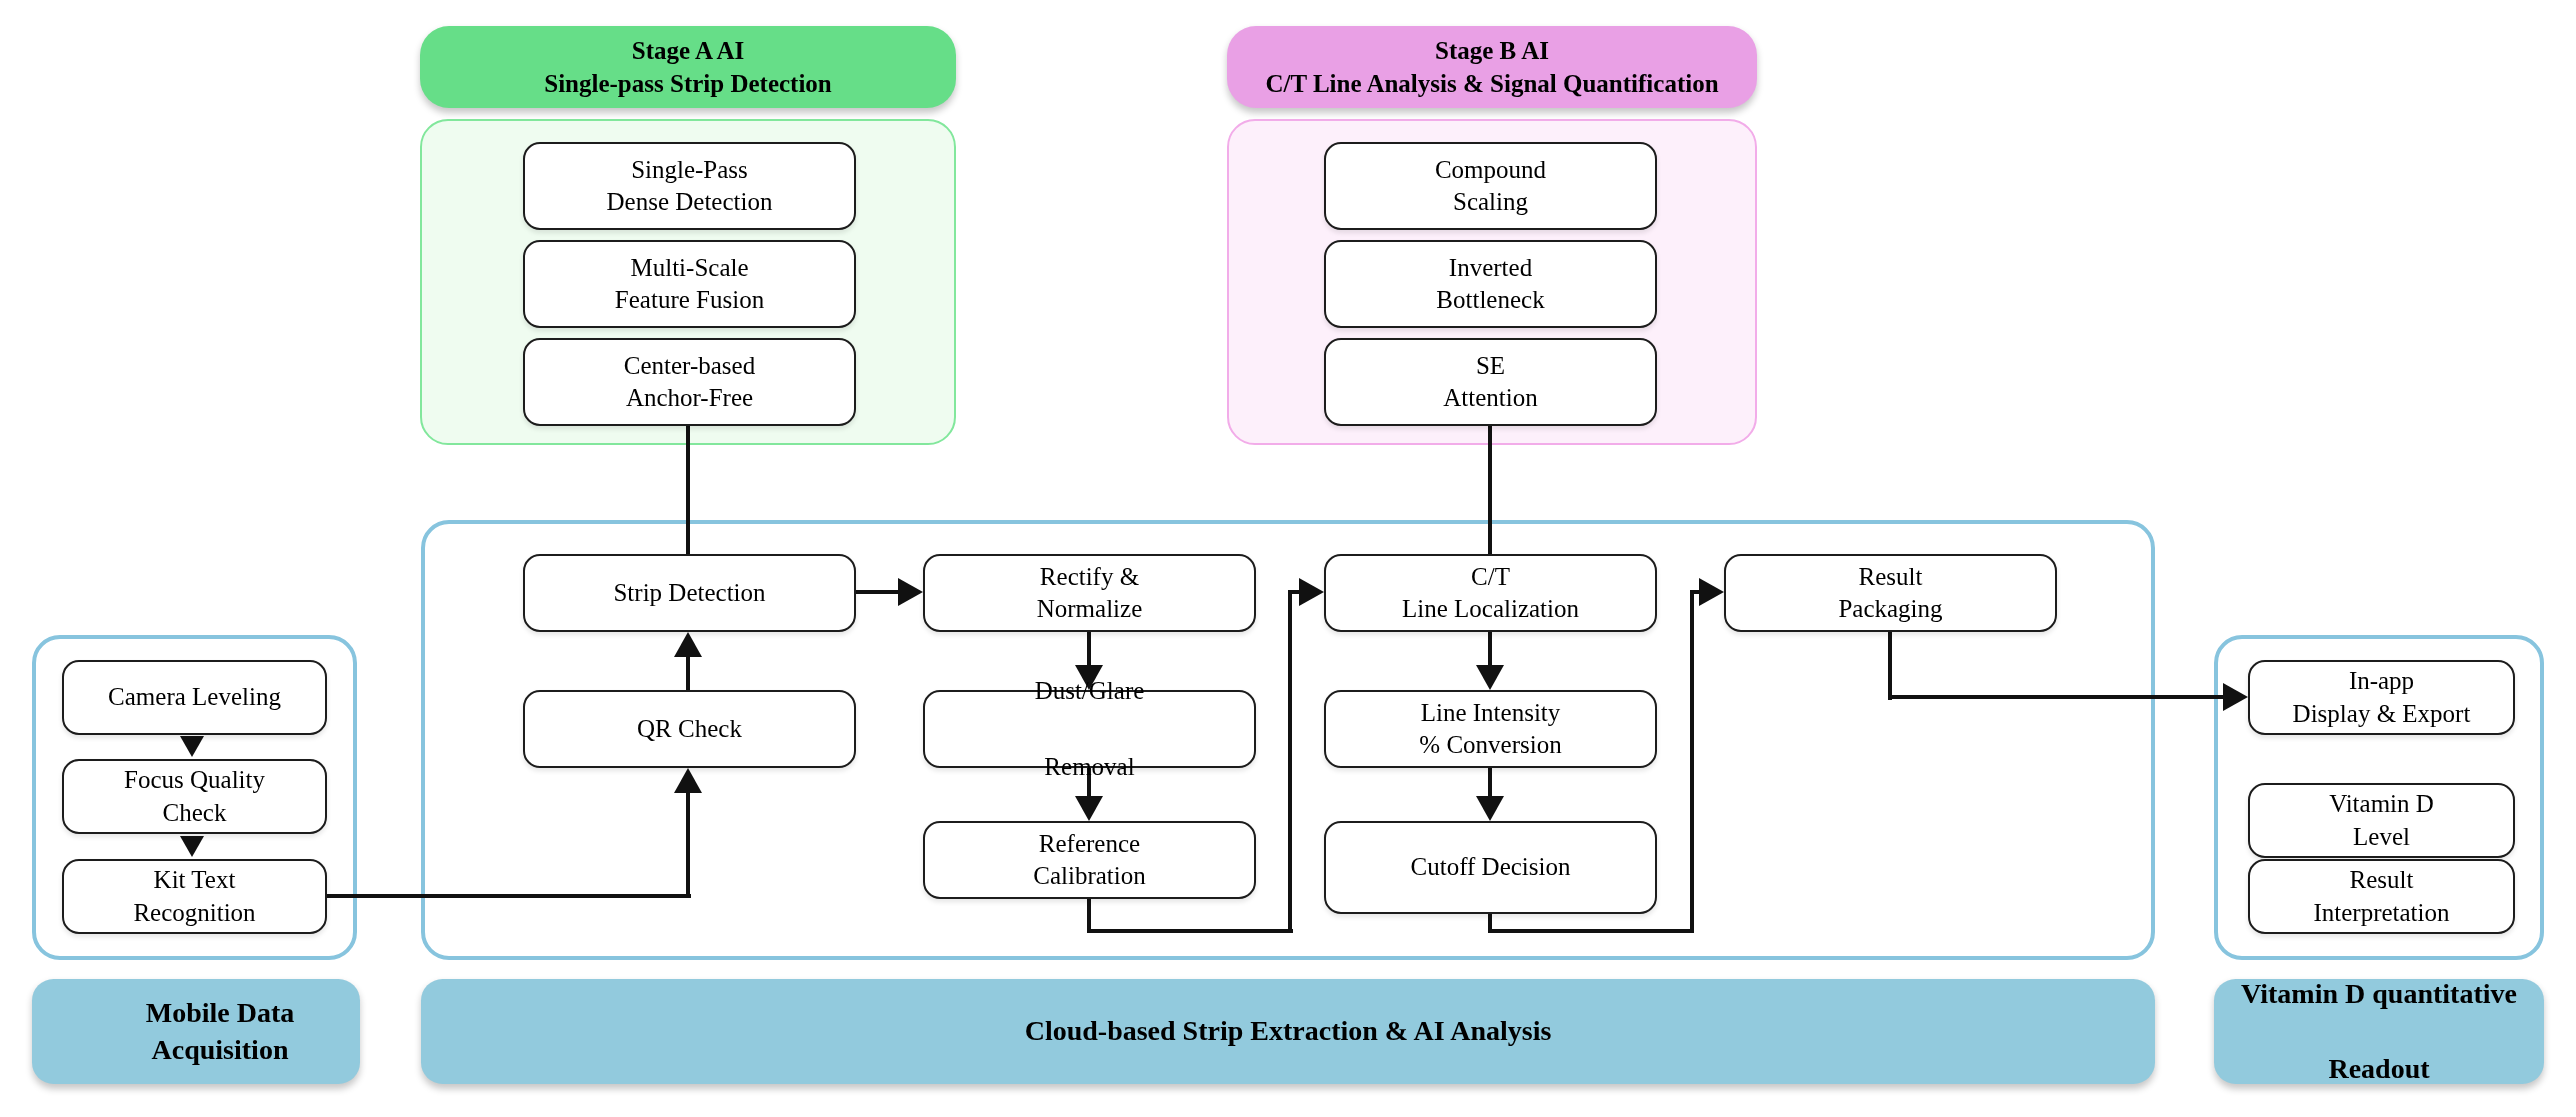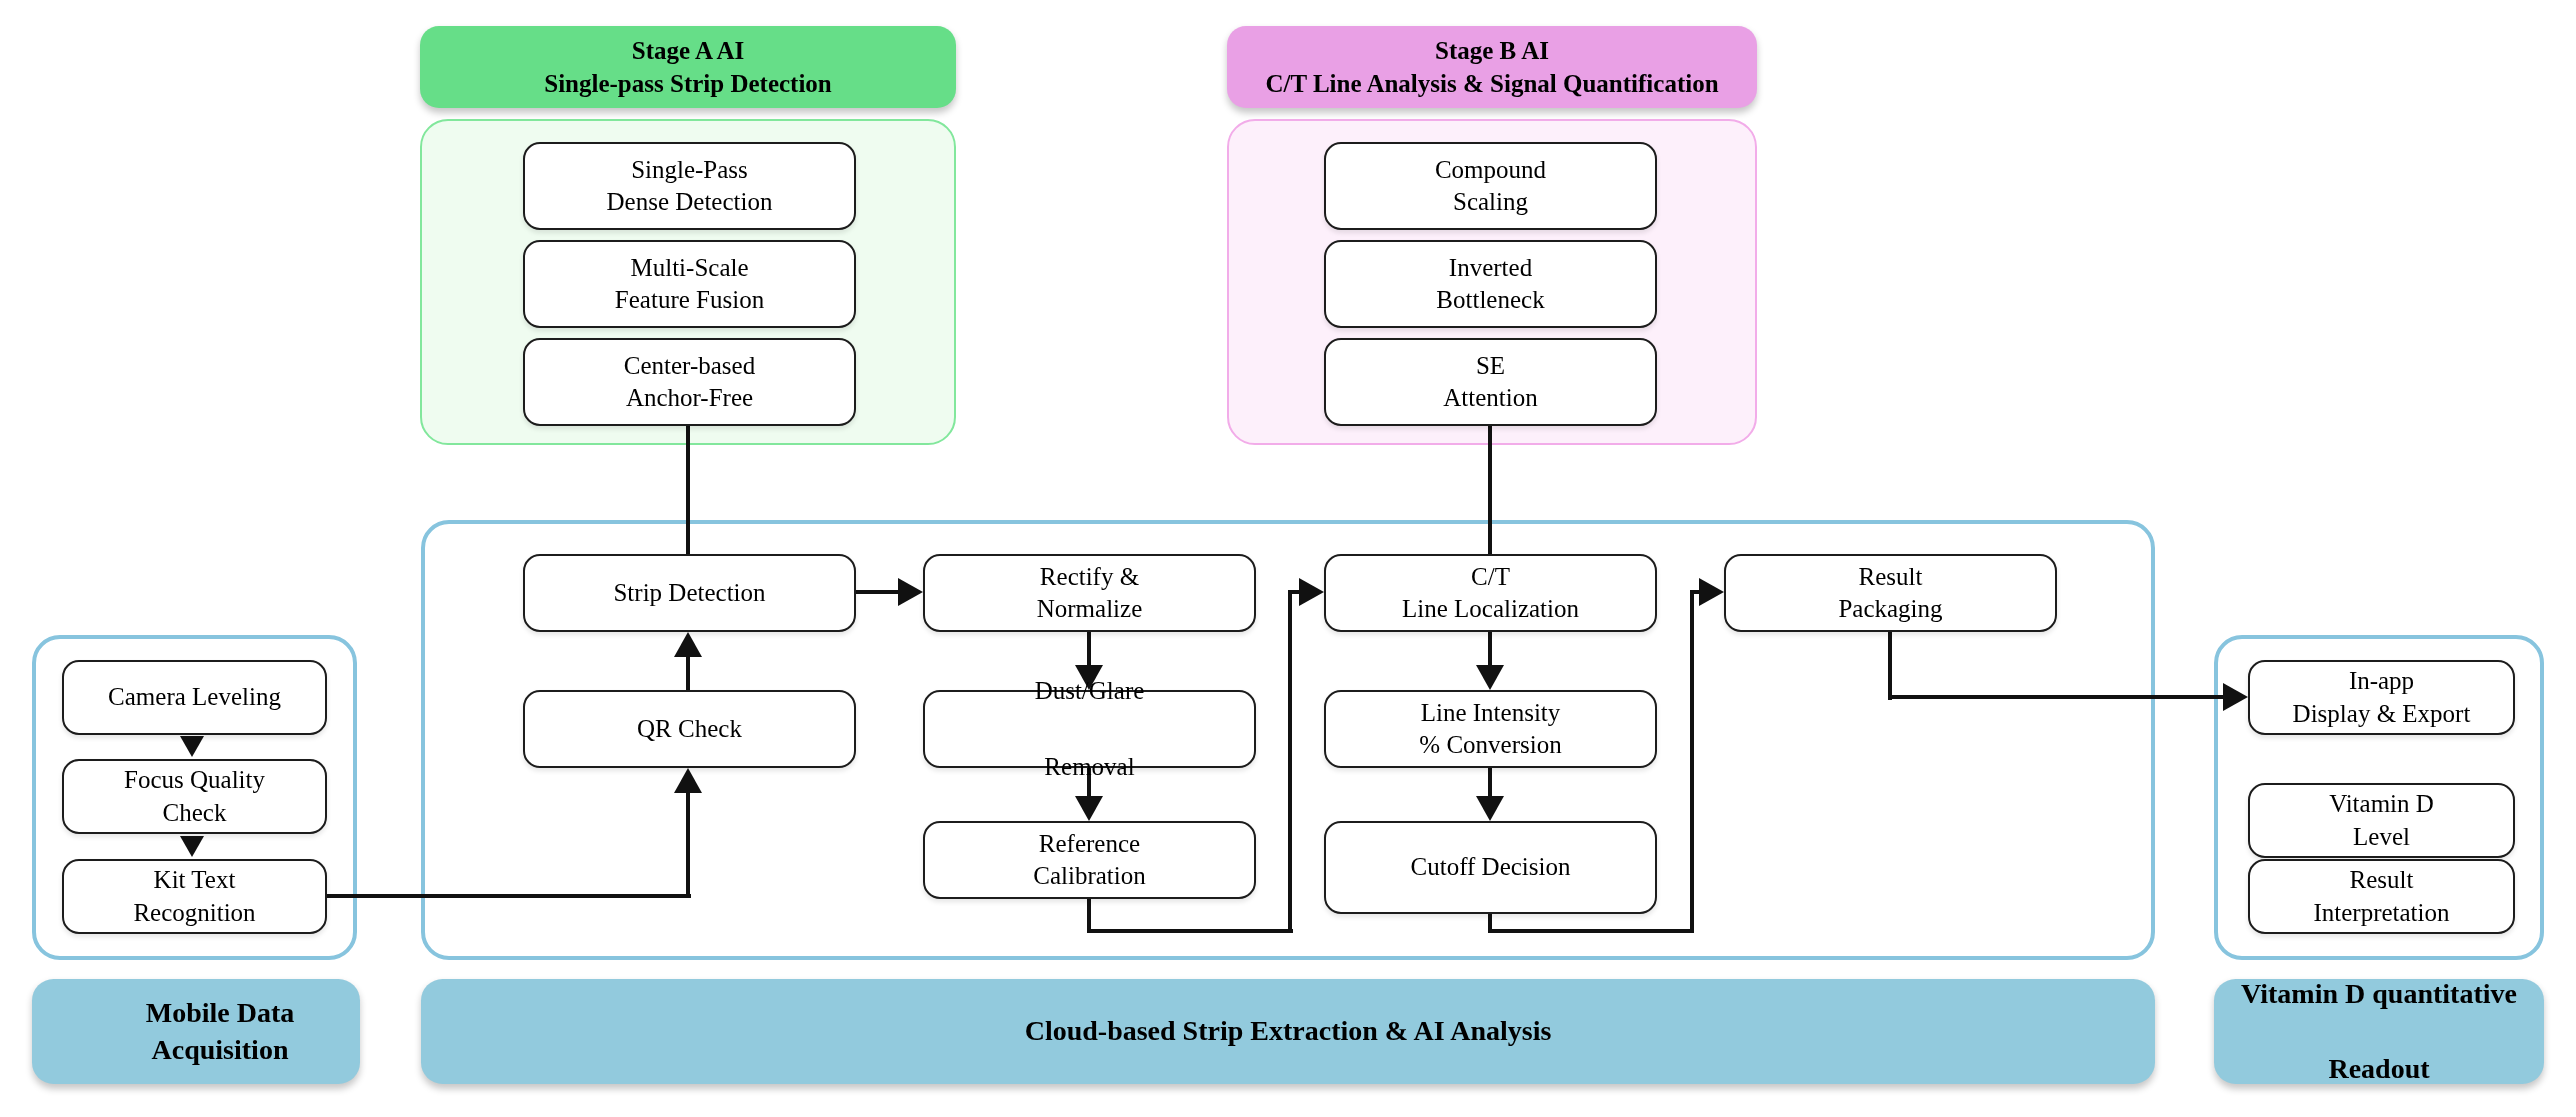--- a/index.html
+++ b/index.html
@@ -25,21 +25,21 @@
     border: 2.4px solid var(--stage-b-border, #f2ace9);
   }
   .panel.blue {
     background: #ffffff;
     border: 4.8px solid var(--panel-border-blue, #87c4de);
   }
 
   
   .pill {
     position: absolute;
-    border-radius: 19px;
+    border-radius: 29px;
     display: flex; flex-direction: column;
     justify-content: center; align-items: center;
     text-align: center;
     font-weight: bold;
     line-height: 1.32;
     box-shadow: 0 4.2px 7.2px rgba(0,0,0,0.22);
   }
   .pill.green  { background: var(--stage-a-header, #66de88); font-size: 25px; }
   .pill.pink   { background: var(--stage-b-header, #e9a0e5); font-size: 25px; }
   .pill.banner { background: var(--banner-fill, #92cadd);   font-size: 28px; border-radius: 21.6px; }

